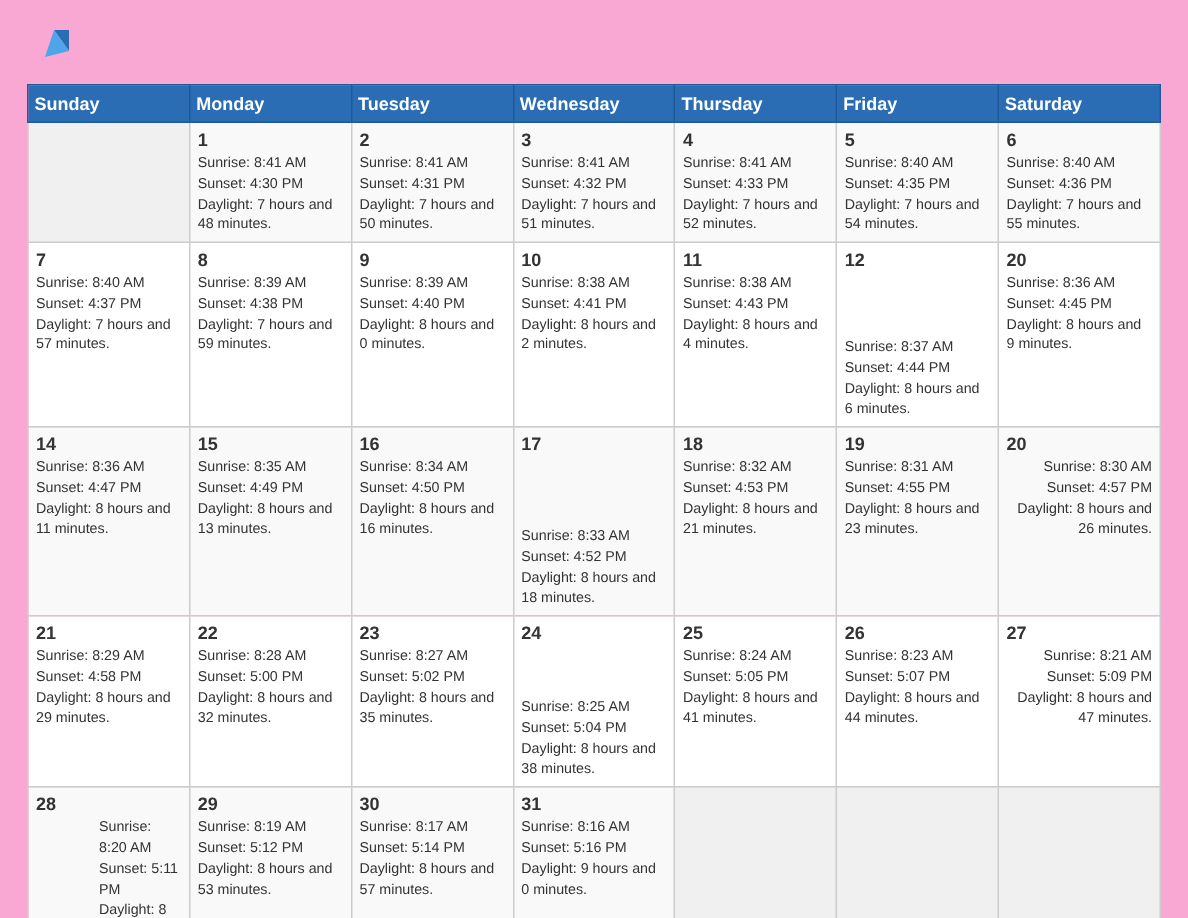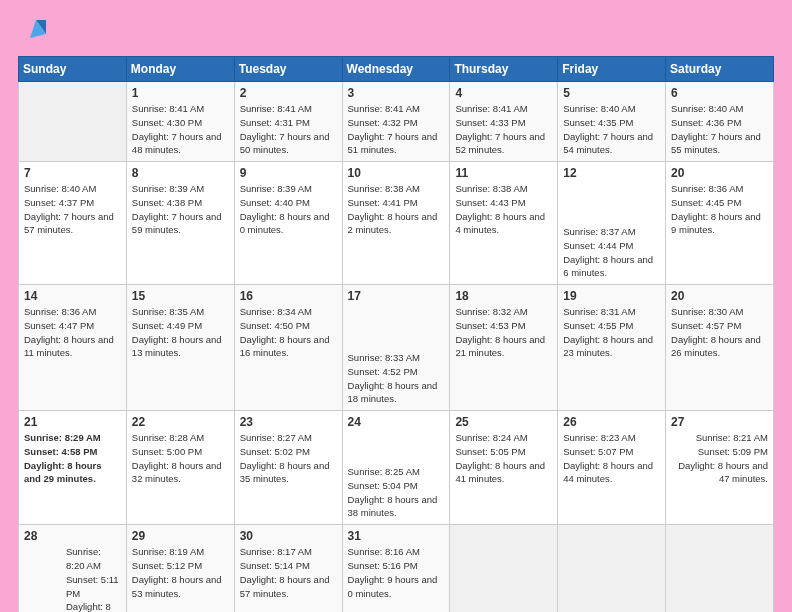--- a/index.html
+++ b/index.html
@@ -232,29 +232,29 @@
 Daylight: 8 hours and 21 minutes.</div>
           </td>
           <td>
             <span class="day-number">19</span>
             <div class="day-info" style="white-space: pre-line;">Sunrise: 8:31 AM
 Sunset: 4:55 PM
 Daylight: 8 hours and 23 minutes.</div>
           </td>
           <td>
             <span class="day-number">20</span>
-            <div class="day-info" style="white-space: pre-line;">Sunrise: 8:30 AM
+            <div class="day-info" style="white-space: pre-line; text-align: right;">Sunrise: 8:30 AM
 Sunset: 4:57 PM
 Daylight: 8 hours and 26 minutes.</div>
           </td>
         </tr>
         <tr>
           <td>
             <span class="day-number">21</span>
-            <div class="day-info" style="white-space: pre-line; font-weight: bold;">Sunrise: 8:29 AM
+            <div class="day-info" style="white-space: pre-line;">Sunrise: 8:29 AM
 Sunset: 4:58 PM
 Daylight: 8 hours and 29 minutes.</div>
           </td>
           <td>
             <span class="day-number">22</span>
             <div class="day-info" style="white-space: pre-line;">Sunrise: 8:28 AM
 Sunset: 5:00 PM
 Daylight: 8 hours and 32 minutes.</div>
           </td>
           <td>

